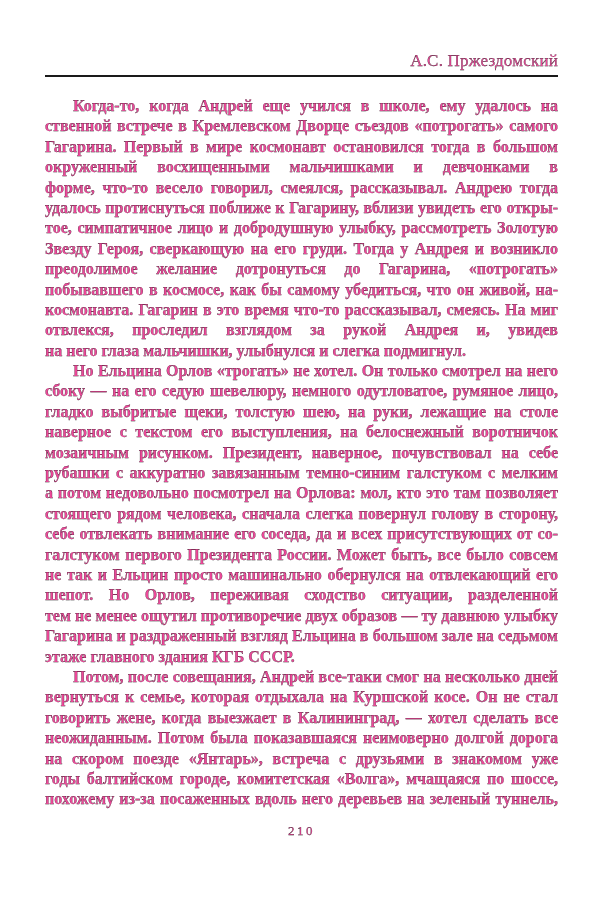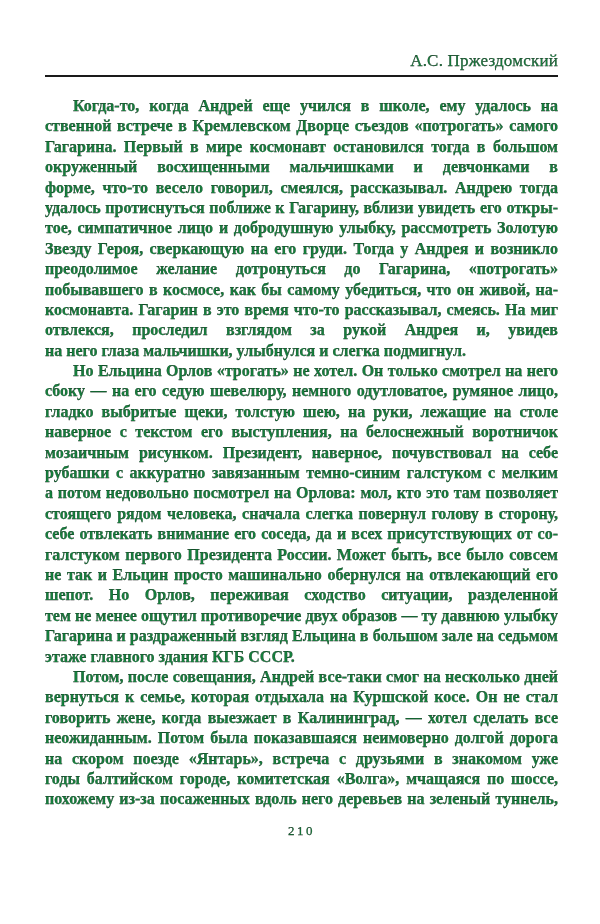--- a/index.html
+++ b/index.html
@@ -6,21 +6,21 @@
     margin: 0;
     padding: 0;
     background: #ffffff;
   }
   .page {
     position: relative;
     width: 600px;
     height: 924px;
     box-sizing: border-box;
     background: #ffffff;
-    color: #15803d;
+    color: #ec4899;
     font-family: "Liberation Serif", "DejaVu Serif", serif;
     padding: 51px 42px 12px 45px;
     overflow: hidden;
     -webkit-text-stroke: 0.25px #121212;
   }
   .running-header {
     text-align: right;
     font-size: 17px;
     line-height: 20px;
     padding-bottom: 4px;

